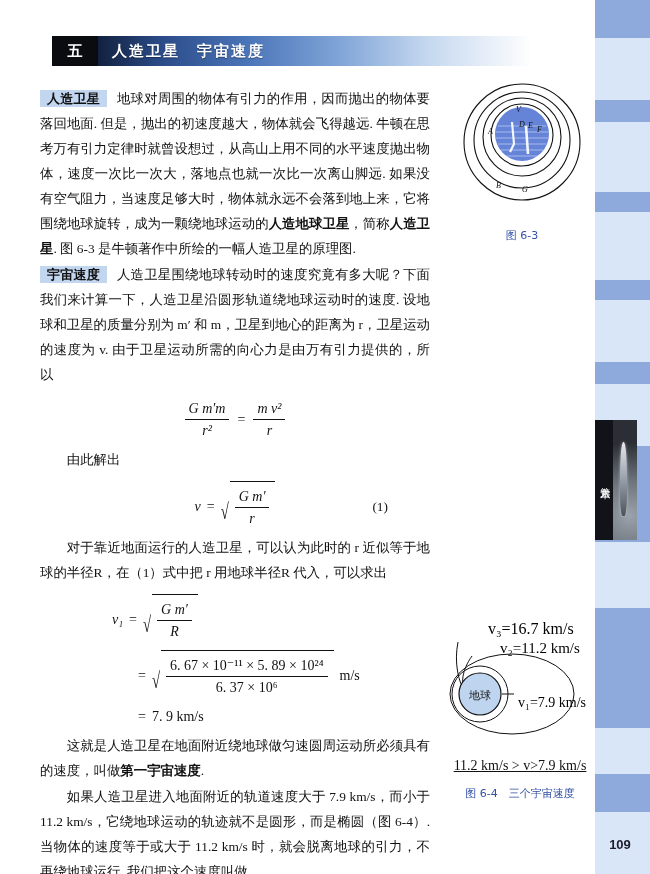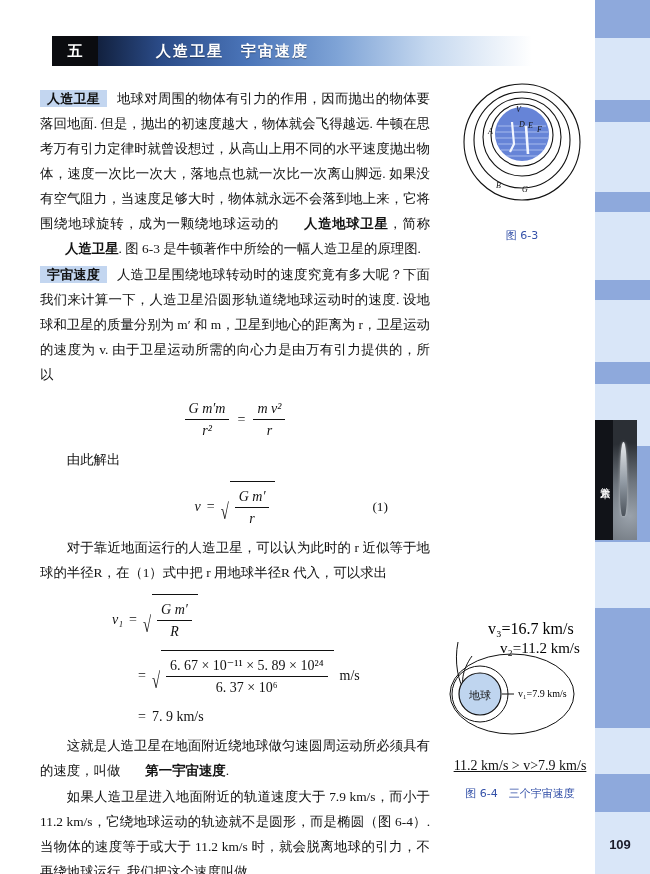--- a/index.html
+++ b/index.html
@@ -55,40 +55,40 @@
   }
   #section-number-box{
     width:46px;background:#0b0c10;color:#ffffff;
     display:flex;align-items:center;justify-content:center;
     font-size:15px;font-weight:bold;
     font-family:"DejaVu Sans","Liberation Sans",sans-serif;
   }
   #section-title-bar{
     flex:1;
     background:linear-gradient(90deg,#12213f 0%,#2a4a86 14%,#4a74b8 34%,#7ea3d6 55%,#c5d8ef 76%,#ffffff 100%);
-    display:flex;align-items:center;padding-left:44px;
+    display:flex;align-items:center;
   }
   #section-title{
     color:#ffffff;font-weight:bold;font-size:15px;margin-left:14px;
     font-family:"DejaVu Sans","Liberation Sans",sans-serif;
     letter-spacing:2px;text-shadow:0 1px 1px rgba(0,0,0,.35);
   }
   
   #text-column{
     position:absolute;left:40px;top:86px;width:390px;
     font-size:13.4px;line-height:25px;color:#111;
     text-align:justify;
   }
   .para{margin:0 0 1px 0;text-indent:2em;}
   .para.noindent{text-indent:0;}
   .term-chip{
     background:#c3d6f0;font-weight:bold;padding:1px 7px;margin-right:10px;
     font-family:"DejaVu Sans","Liberation Sans",sans-serif;font-size:13px;
   }
-  .bold-term{font-weight:bold;font-family:"DejaVu Sans","Liberation Sans",sans-serif;padding-left:25px;}
+  .bold-term{font-weight:bold;font-family:"DejaVu Sans","Liberation Sans",sans-serif;}
   .mi{font-style:italic;font-family:"Liberation Serif","DejaVu Serif",serif;}
   
   .eq-block{position:relative;margin:9px 0 4px 0;text-indent:0;text-align:center;}
   .eq-line{display:inline-flex;align-items:center;justify-content:center;gap:6px;font-size:14px;}
   .frac{display:inline-flex;flex-direction:column;align-items:center;vertical-align:middle;margin:4px 2px;}
   .frac .num{padding:0 4px 1px 4px;border-bottom:1.1px solid #111;line-height:1.25;}
   .frac .den{padding:2px 4px 0 4px;line-height:1.25;}
   .sqrt{display:inline-flex;align-items:stretch;}
   .sqrt .radical{
     font-size:1.05em;display:flex;align-items:flex-end;padding-right:1px;
@@ -277,16 +277,16 @@
 
     <circle cx="40" cy="72" r="28" fill="none" stroke="#111" stroke-width="1"></circle>
 
     <circle cx="40" cy="72" r="21" fill="#bfd5ef" stroke="#111" stroke-width="1.2"></circle>
     <text x="40" y="77" font-size="11" text-anchor="middle" fill="#111" font-family="DejaVu Sans, Liberation Sans, sans-serif">地球</text>
 
     <line x1="62" y1="72" x2="74" y2="72" stroke="#111" stroke-width="1"></line>
   </svg>
   <div style="position:absolute;left:48px;top:-2px;font-size:16px;" class="svg-label">v₃=16.7 km/s</div>
   <div style="position:absolute;left:60px;top:18px;font-size:15px;" class="svg-label">v₂=11.2 km/s</div>
-  <div style="position:absolute;left:78px;top:66px;font-size:10px;" class="svg-label">v₁=7.9 km/s</div>
+  <div style="position:absolute;left:78px;top:73px;font-size:14px;" class="svg-label">v₁=7.9 km/s</div>
   <div id="fig64-formula" class="svg-label">11.2 km/s &gt; v&gt;7.9 km/s</div>
   <div id="fig64-caption">图 6-4　三个宇宙速度</div>
 </div>
 
 </body></html>

